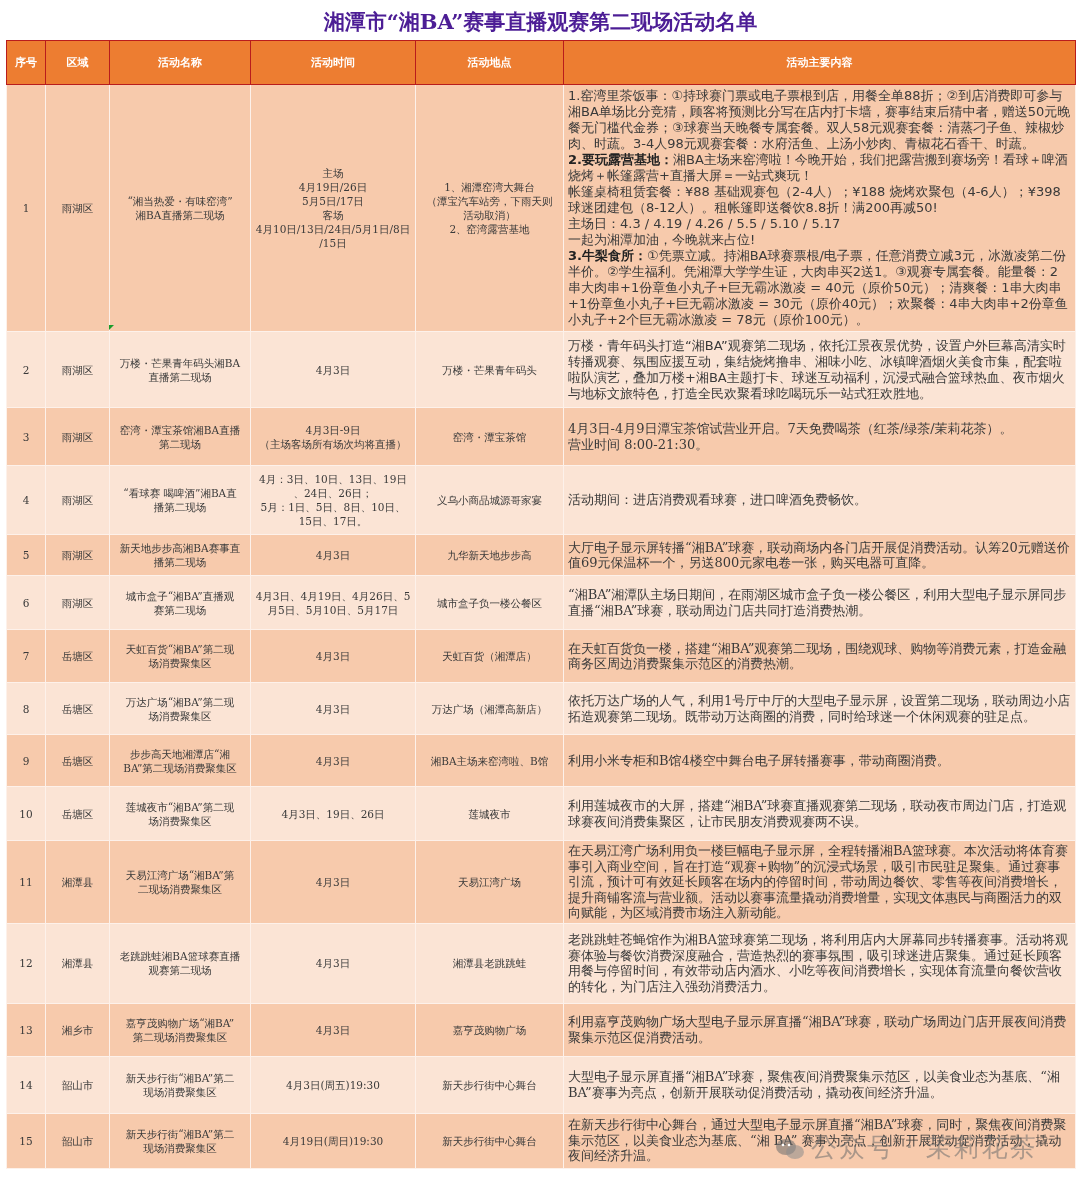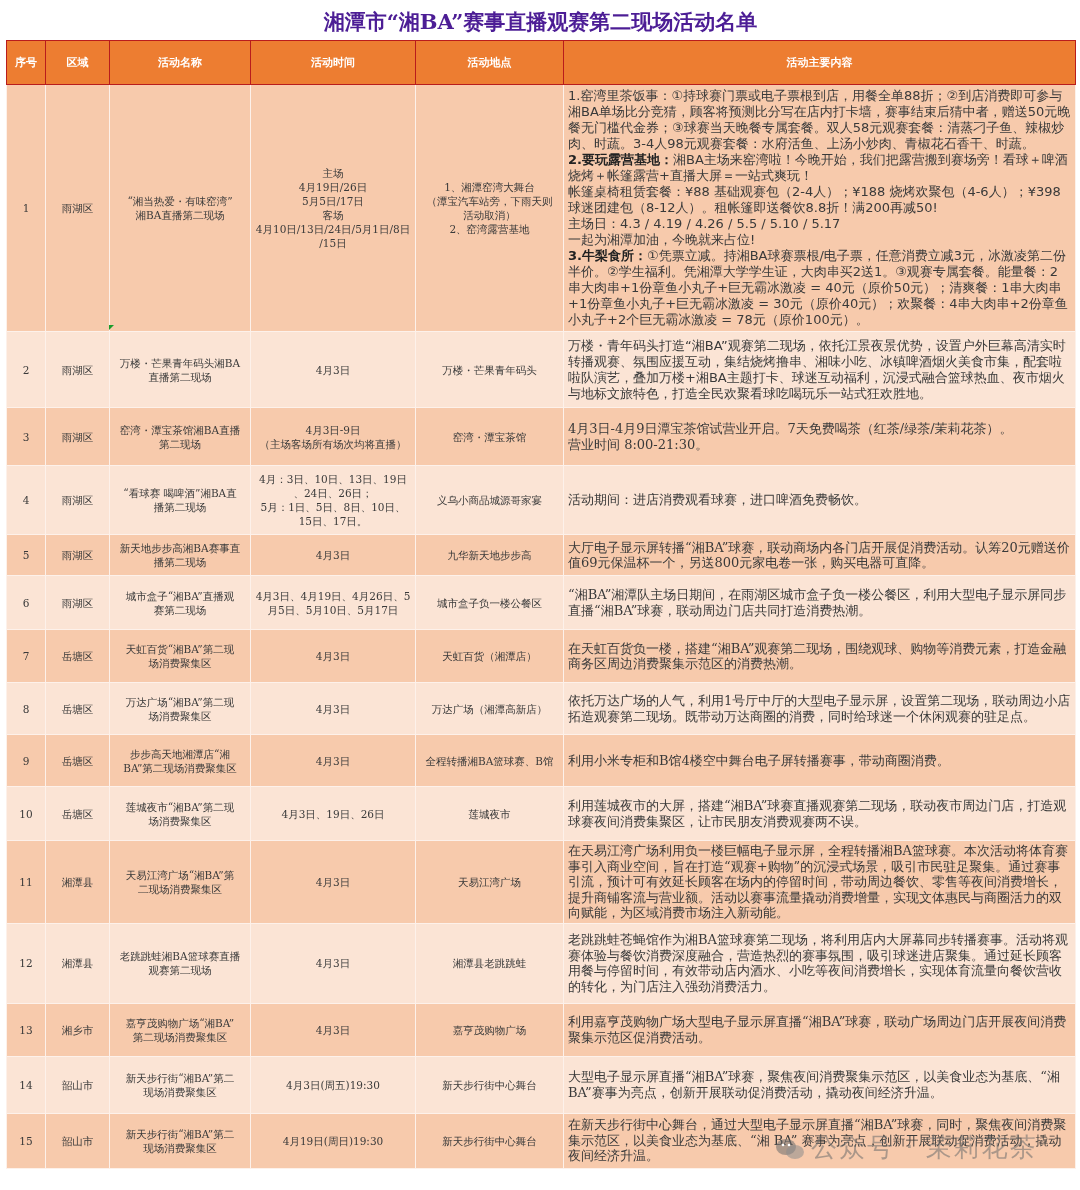--- a/index.html
+++ b/index.html
@@ -146,21 +146,21 @@
         <td class="pre">4月3日</td>
         <td class="pre">万达广场（湘潭高新店）</td>
         <td class="content serif">依托万达广场的人气，利用1号厅中厅的大型电子显示屏，设置第二现场，联动周边小店拓造观赛第二现场。既带动万达商圈的消费，同时给球迷一个休闲观赛的驻足点。</td>
       </tr>
       <tr class="odd" style="height:52px">
         <td>9</td>
         <td>岳塘区</td>
         <td class="pre">步步高天地湘潭店“湘
 BA”第二现场消费聚集区</td>
         <td class="pre">4月3日</td>
-        <td class="pre">全程转播湘BA篮球赛、B馆</td>
+        <td class="pre">湘BA主场来窑湾啦、B馆</td>
         <td class="content serif">利用小米专柜和B馆4楼空中舞台电子屏转播赛事，带动商圈消费。</td>
       </tr>
       <tr class="even" style="height:54px">
         <td>10</td>
         <td>岳塘区</td>
         <td class="pre">莲城夜市“湘BA”第二现
 场消费聚集区</td>
         <td class="pre">4月3日、19日、26日</td>
         <td class="pre">莲城夜市</td>
         <td class="content serif">利用莲城夜市的大屏，搭建“湘BA”球赛直播观赛第二现场，联动夜市周边门店，打造观球赛夜间消费集聚区，让市民朋友消费观赛两不误。</td>

